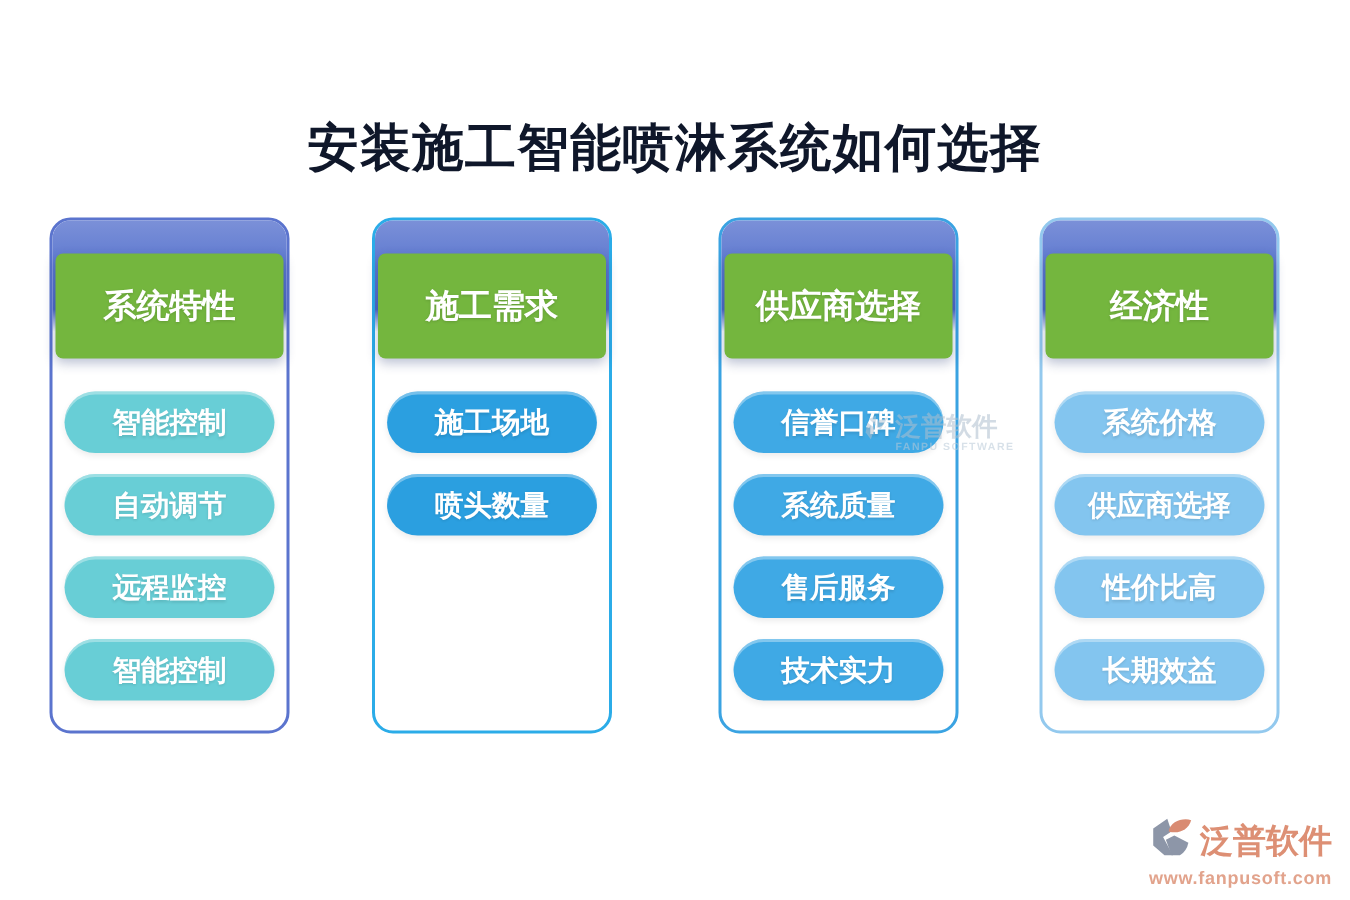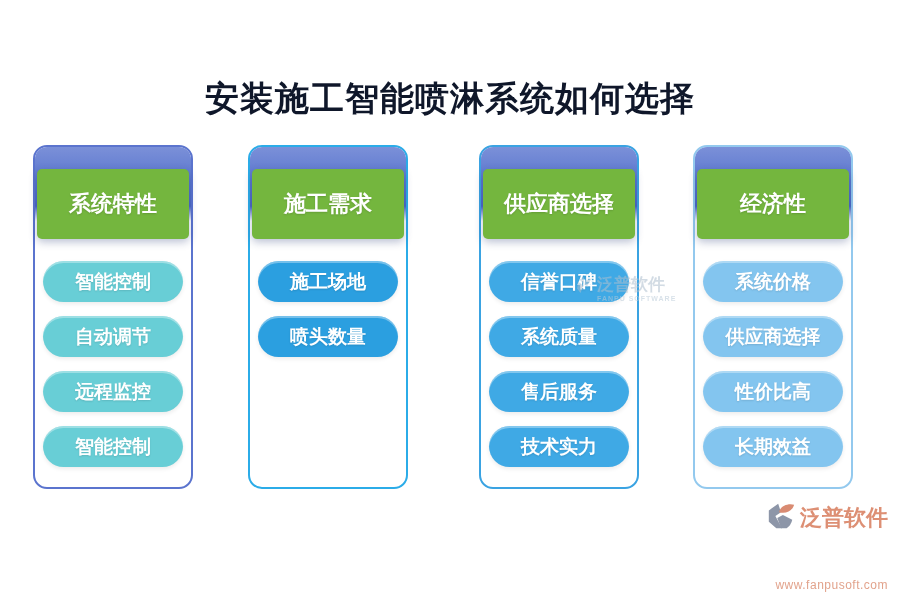--- a/index.html
+++ b/index.html
@@ -69,21 +69,21 @@
   }
   .footer-logo {
     position:absolute; right:12px; bottom:8px;
     display:flex; flex-direction:column; align-items:flex-end;
   }
   .footer-row { display:flex; align-items:center; gap:4px; }
   .footer-brand {
     font-size:22px; font-weight:700; color:#dd8f74; white-space:nowrap;
   }
   .footer-url {
-    font-size:12px; font-weight:400; color:#e2a38c; letter-spacing:0.5px; white-space:nowrap;margin-top:43px;
+    font-size:12px; font-weight:700; color:#e2a38c; letter-spacing:0.5px; white-space:nowrap;
   }
 </style>
 </head>
 <body>
 
 <h1 class="page-title" style="color: #0f172a;">安装施工智能喷淋系统如何选择</h1>
 
 <div class="card" style="left: 33px; --border: #5b74ce; --pill: #68ced6;">
   <div class="band"></div>
   <div class="card-header">系统特性</div>

